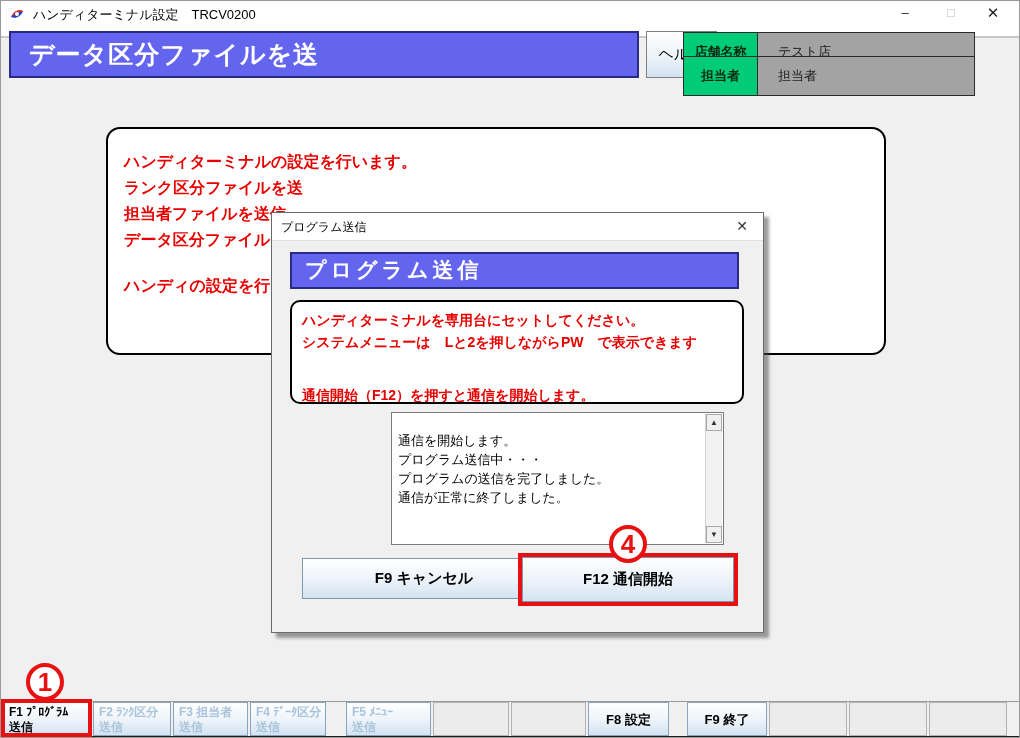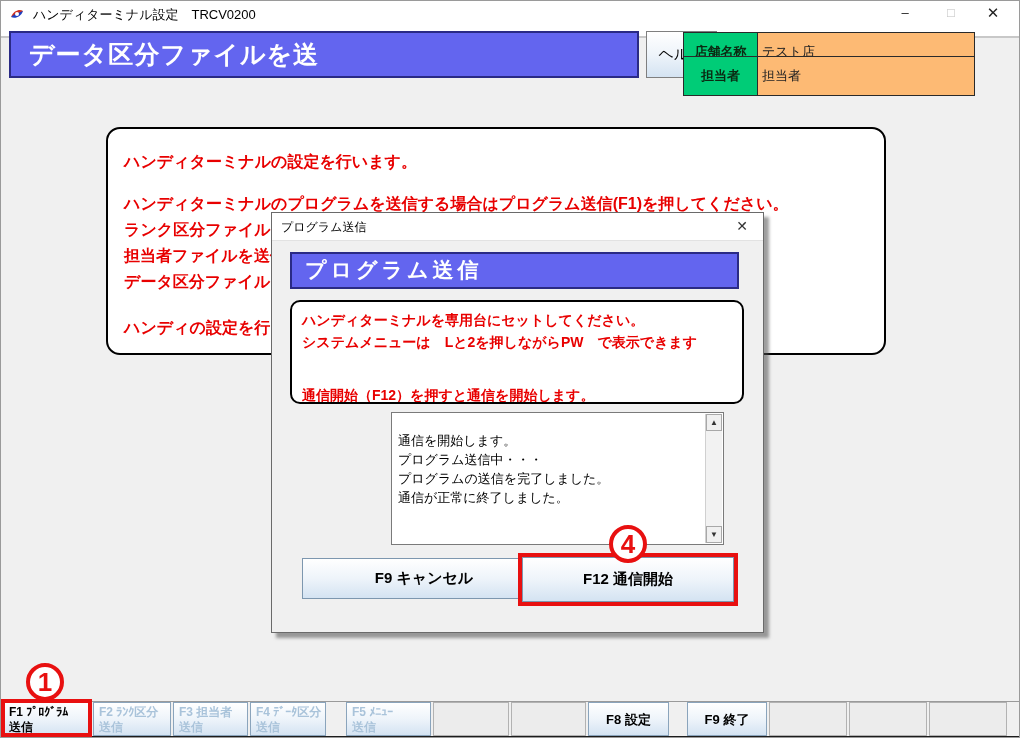--- a/index.html
+++ b/index.html
@@ -26,21 +26,21 @@
   }
   .help-btn {
     position:absolute; left:645px; top:30px; width:71px; height:47px;
     background:linear-gradient(#ffffff,#eef4fa 50%,#d4e3f2);
     border:1px solid #7f7f7f; font-size:15px; color:#000;
     display:flex; align-items:center; justify-content:center;
   }
   .info-row { position:absolute; left:682px; width:292px; height:40px; border:1px solid #2a2a2a; display:flex; }
   .info-row1 { top:31px; } .info-row2 { top:55px; }
   .info-label { width:74px; background:#00cc77; border-right:1px solid #2a2a2a; color:#0a2a12; font-weight:bold; font-size:13px; display:flex; align-items:center; justify-content:center; }
-  .info-value { flex:1; background:#fdba74; font-size:13px; color:#222; display:flex; align-items:center; padding-left:4px; }
+  .info-value { flex:1; background:#a3a3a3; font-size:13px; color:#222; display:flex; align-items:center; padding-left:20px; }
   
   .main-box {
     position:absolute; left:105px; top:126px; width:780px; height:228px;
     background:#fff; border:2px solid #000; border-radius:14px;
     padding:20px 16px 0 16px; overflow:hidden;
   }
   .msg-line { color:#e80000; font-size:16px; font-weight:bold; height:26px; line-height:26px; white-space:nowrap; }
   .msg-gap1 { margin-top:16px; }
   .msg-gap2 { margin-top:20px; }
   
@@ -128,21 +128,20 @@
     <div class="info-label">店舗名称</div>
     <div class="info-value">テスト店</div>
   </div>
   <div class="info-row info-row2">
     <div class="info-label">担当者</div>
     <div class="info-value">担当者</div>
   </div>
 
   <div class="main-box">
     <div class="msg-line">ハンディターミナルの設定を行います。</div>
-    <div class="msg-line msg-gap1">ハンディターミナルのプログラムを送信する場合はプログラム送信(F1)を押してください。</div>
     <div class="msg-line">ランク区分ファイルを送</div>
     <div class="msg-line">担当者ファイルを送信</div>
     <div class="msg-line">データ区分ファイルを送</div>
     <div class="msg-line msg-gap2">ハンディの設定を行う場</div>
   </div>
 
   <div class="dialog">
     <div class="dlg-titlebar">
       <span>プログラム送信</span>
       <span class="dlg-close">✕</span>

